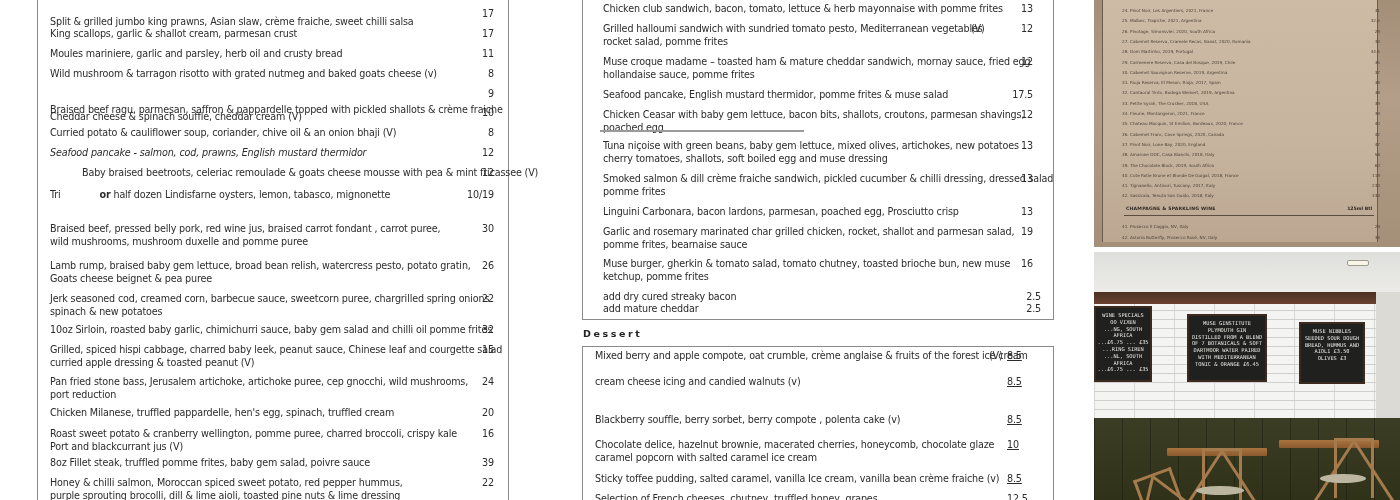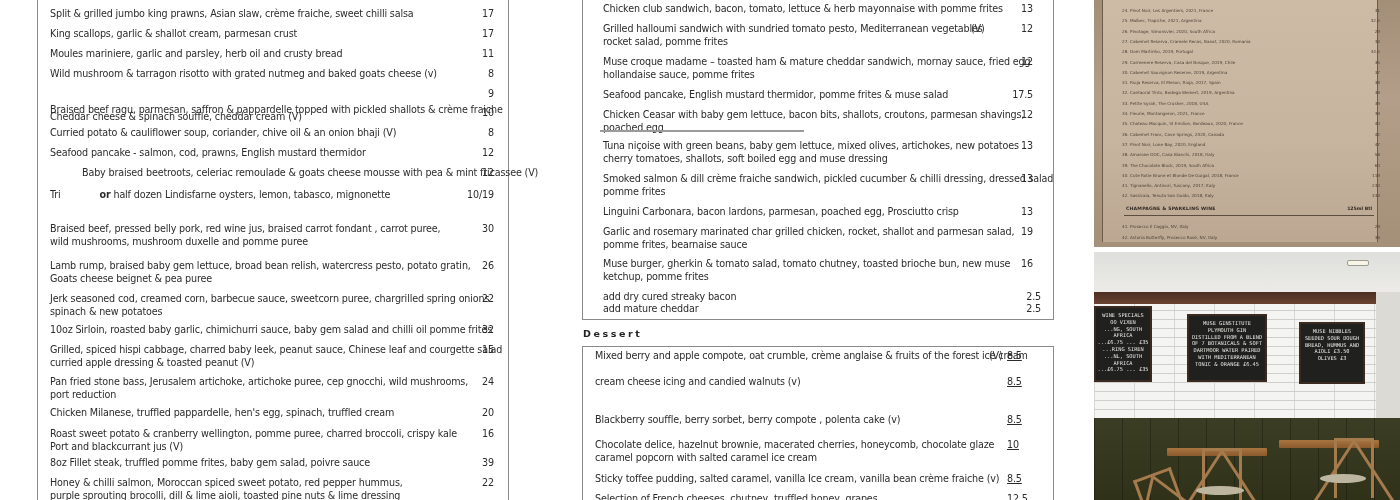--- a/index.html
+++ b/index.html
@@ -60,21 +60,21 @@
   .chair::after { transform: translateX(-50%) rotate(-33deg); }
   .seat { position: absolute; height: 9px; background: #bcb5a0; border-radius: 50%; }
   .lamp { position: absolute; width: 22px; height: 6px; background: #f8f5e6; border: 1px solid #9b9a93; border-radius: 2px; }
 </style>
 </head>
 <body>
 
 <div id="left-box" class="box">
     <div class="item" style="top: 10px;">
       <div class="desc">
-        <span style="margin-top: 0px;">Split &amp; grilled jumbo king prawns, Asian slaw, crème fraiche, sweet chilli salsa</span>
+        <span style="margin-top: 8px;">Split &amp; grilled jumbo king prawns, Asian slaw, crème fraiche, sweet chilli salsa</span>
       </div>
       <span class="price">17</span>
     </div>
     <div class="item" style="top: 30px;">
       <div class="desc">
         <span style="margin-top: 0px;">King scallops, garlic &amp; shallot cream, parmesan crust</span>
       </div>
       <span class="price">17</span>
     </div>
     <div class="item" style="top: 50px;">
@@ -102,21 +102,21 @@
       <span class="price">10</span>
     </div>
     <div class="item" style="top: 129px;">
       <div class="desc">
         <span style="margin-top: 0px;">Curried potato &amp; cauliflower soup, coriander, chive oil &amp; an onion bhaji    (V)</span>
       </div>
       <span class="price">8</span>
     </div>
     <div class="item" style="top: 149px;">
       <div class="desc">
-        <span style="margin-top: 0px;">Seafood pancake - salmon, cod, prawns, English mustard thermidor</span>
+        <span style="margin-top: 0px; font-style: italic;">Seafood pancake - salmon, cod, prawns, English mustard thermidor</span>
       </div>
       <span class="price">12</span>
     </div>
     <div class="item" style="top: 169px;">
       <div class="desc">
         <span style="margin-top: 0px; margin-left: 32px;">Baby braised beetroots, celeriac remoulade &amp; goats cheese mousse with pea &amp; mint fricassee   (V)</span>
       </div>
       <span class="price">12</span>
     </div>
     <div class="item" style="top: 191px;">

